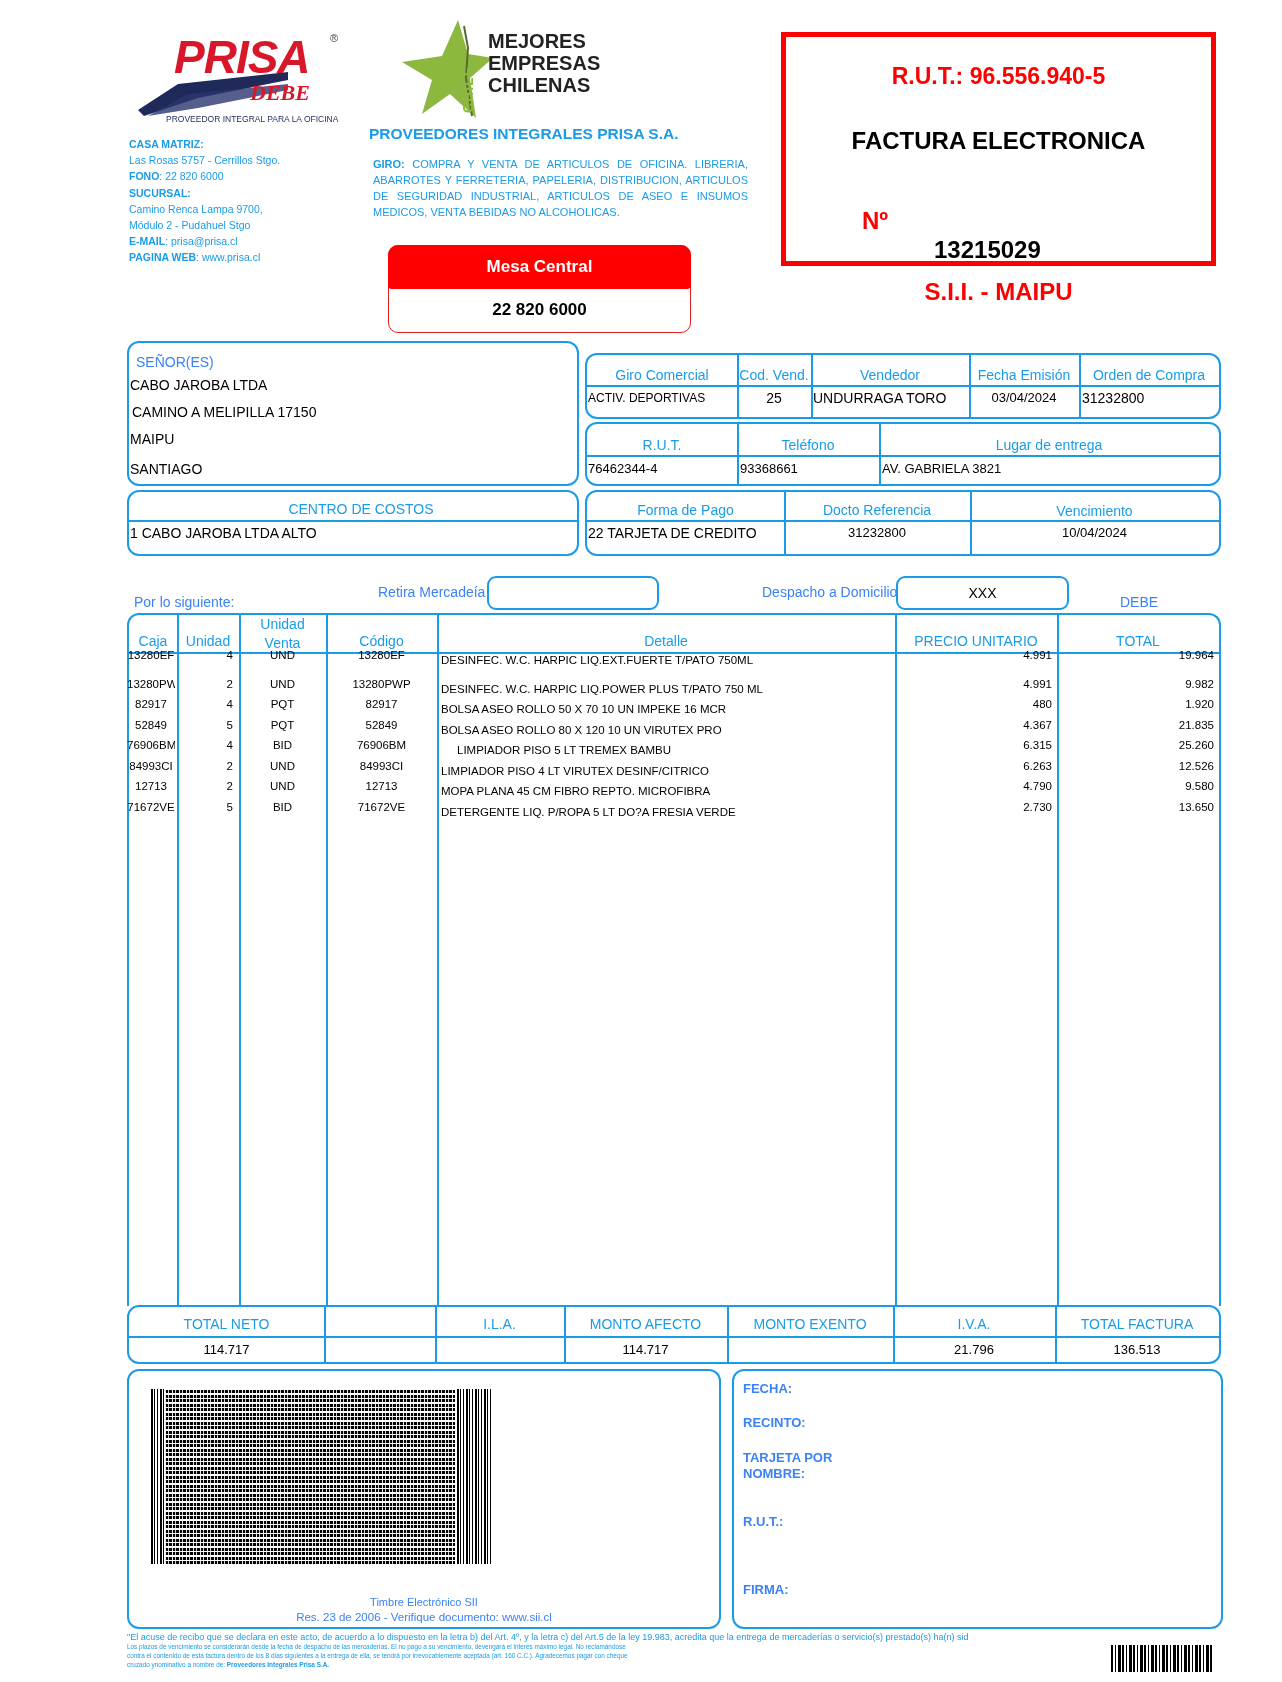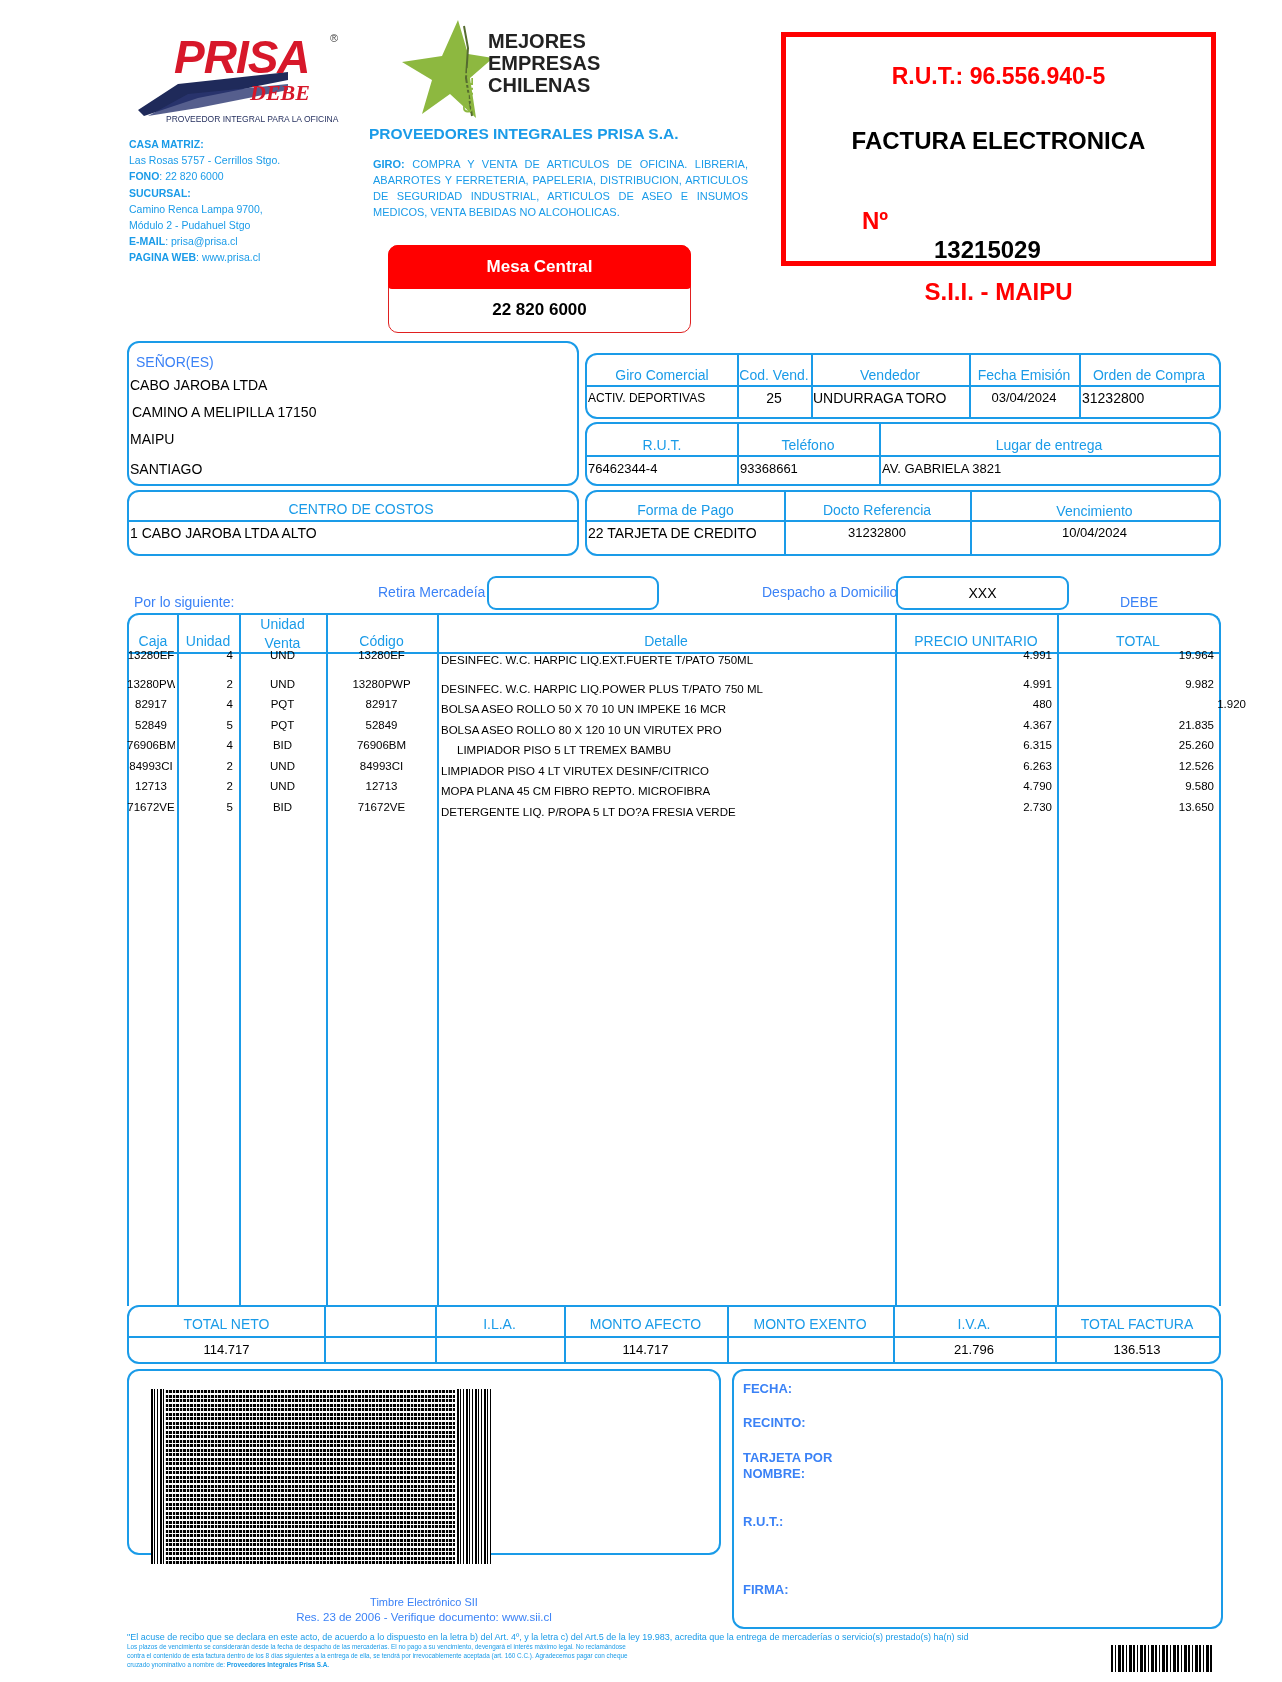--- a/index.html
+++ b/index.html
@@ -204,21 +204,21 @@
     <div class="cell" style="left:766px;width:157px;text-align:right;">4.991</div>
     <div class="cell" style="left:928px;width:157px;text-align:right;">9.982</div>
   </div>
   <div style="position:absolute;left:0;right:0;top:83px;height:20px;">
     <div class="cell" style="left:-2px;width:48px;text-align:center;">82917</div>
     <div class="cell" style="left:48px;width:56px;text-align:right;">4</div>
     <div class="cell" style="left:110px;width:87px;text-align:center;">PQT</div>
     <div class="cell" style="left:197px;width:111px;text-align:center;">82917</div>
     <div class="cell" style="left:312px;top:5px;">BOLSA ASEO ROLLO  50 X 70 10 UN IMPEKE 16 MCR</div>
     <div class="cell" style="left:766px;width:157px;text-align:right;">480</div>
-    <div class="cell" style="left:928px;width:157px;text-align:right;margin-left:32px;">1.920</div>
+    <div class="cell" style="left:928px;width:157px;text-align:right;">1.920</div>
   </div>
   <div style="position:absolute;left:0;right:0;top:104px;height:20px;">
     <div class="cell" style="left:-2px;width:48px;text-align:center;">52849</div>
     <div class="cell" style="left:48px;width:56px;text-align:right;">5</div>
     <div class="cell" style="left:110px;width:87px;text-align:center;">PQT</div>
     <div class="cell" style="left:197px;width:111px;text-align:center;">52849</div>
     <div class="cell" style="left:312px;top:5px;">BOLSA ASEO ROLLO  80 X 120 10 UN VIRUTEX PRO</div>
     <div class="cell" style="left:766px;width:157px;text-align:right;">4.367</div>
     <div class="cell" style="left:928px;width:157px;text-align:right;">21.835</div>
   </div>
@@ -276,21 +276,21 @@
   <div class="hdr" style="left:764px;width:162px;top:9px;">I.V.A.</div>
   <div class="hdr" style="left:926px;width:164px;top:9px;">TOTAL FACTURA</div>
   <div class="val" style="left:0;width:195px;text-align:center;top:35px;">114.717</div>
   <div class="val" style="left:306px;width:129px;text-align:center;top:35px;"></div>
   <div class="val" style="left:435px;width:163px;text-align:center;top:35px;">114.717</div>
   <div class="val" style="left:598px;width:166px;text-align:center;top:35px;"></div>
   <div class="val" style="left:764px;width:162px;text-align:center;top:35px;">21.796</div>
   <div class="val" style="left:926px;width:164px;text-align:center;top:35px;">136.513</div>
 </div>
 
-<div class="box" style="left:127px;top:1369px;width:594px;height:186px;">
+<div class="box" style="left:127px;top:1369px;width:594px;height:260px;">
   <div class="barcode"></div>
   <div class="barcode-noise"></div>
   <div class="val blue" style="left:0;right:0;text-align:center;top:225px;font-size:11px;">Timbre Electrónico SII</div>
   <div class="val blue" style="left:0;right:0;text-align:center;top:240px;font-size:11.5px;">Res. 23  de 2006 - Verifique documento: www.sii.cl</div>
 </div>
 
 <div class="box" style="left:732px;top:1369px;width:491px;height:260px;">
   <div class="val blue" style="left:9px;top:10px;font-size:13px;font-weight:bold;">FECHA:</div>
   <div class="val blue" style="left:9px;top:44px;font-size:13px;font-weight:bold;">RECINTO:</div>
   <div class="val blue" style="left:9px;top:79px;font-size:13px;font-weight:bold;">TARJETA POR</div>

